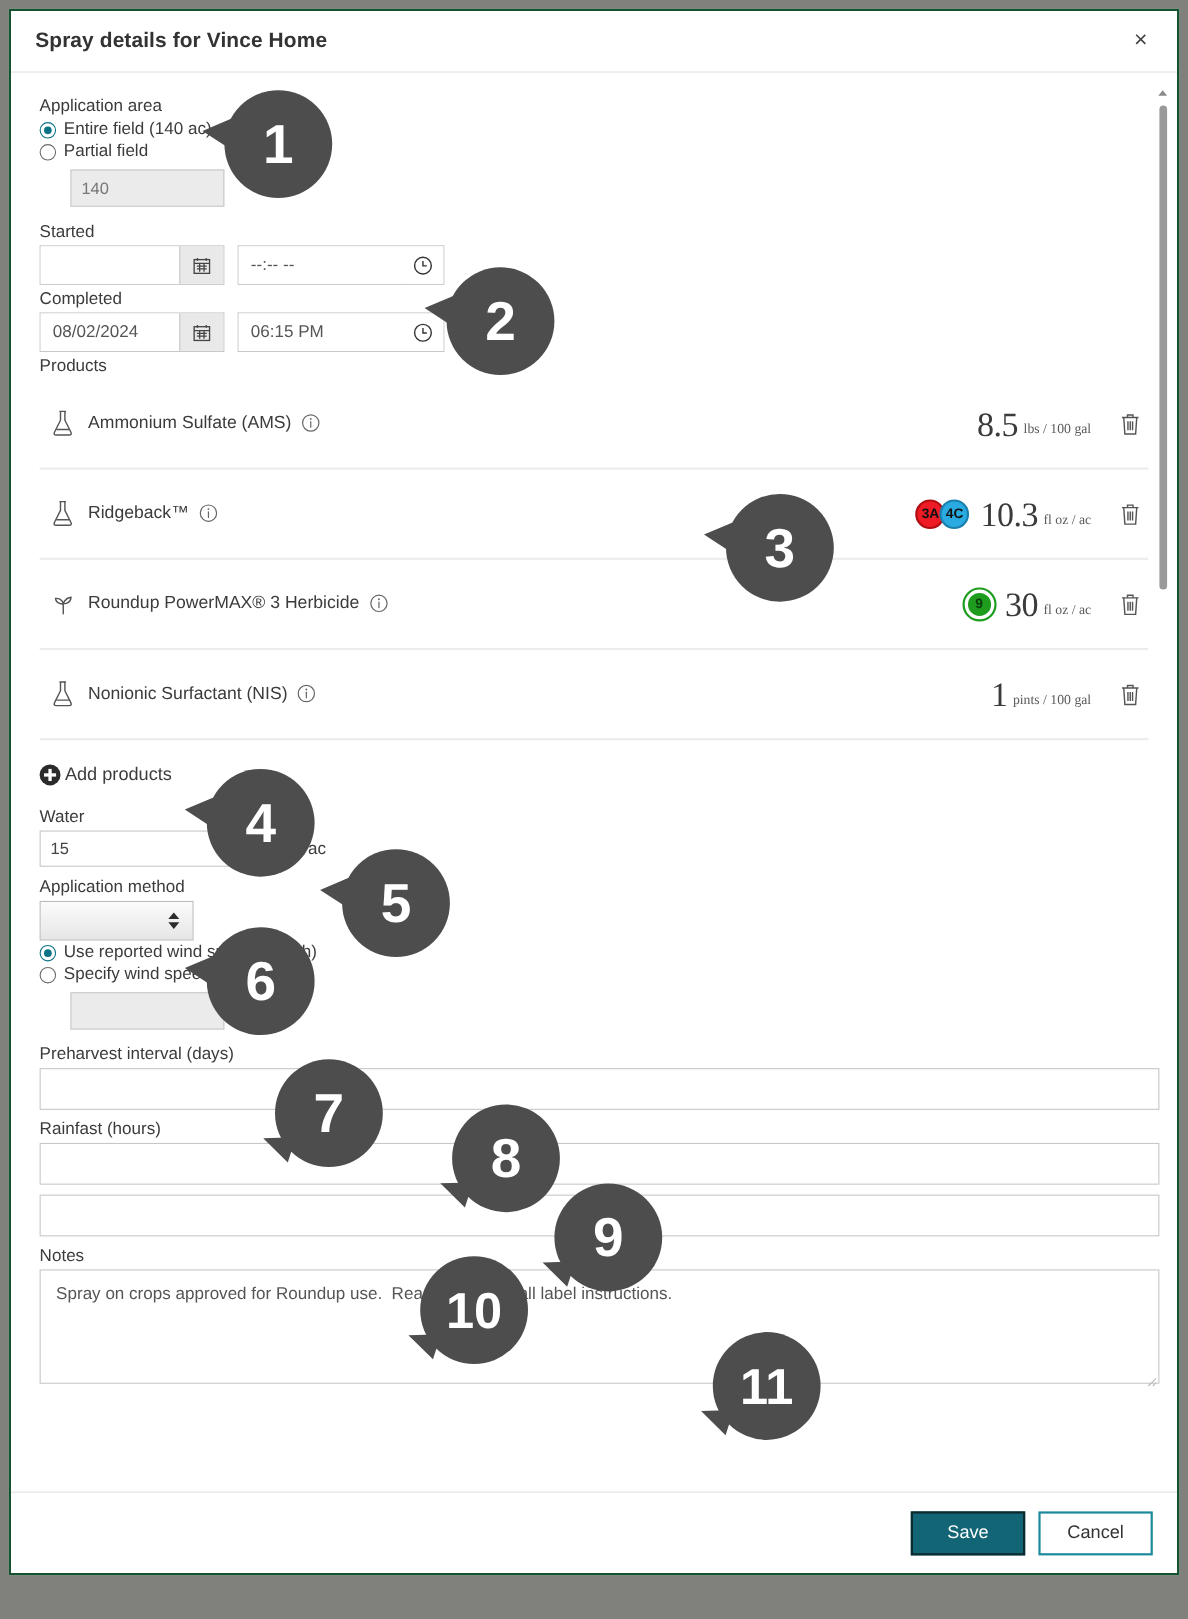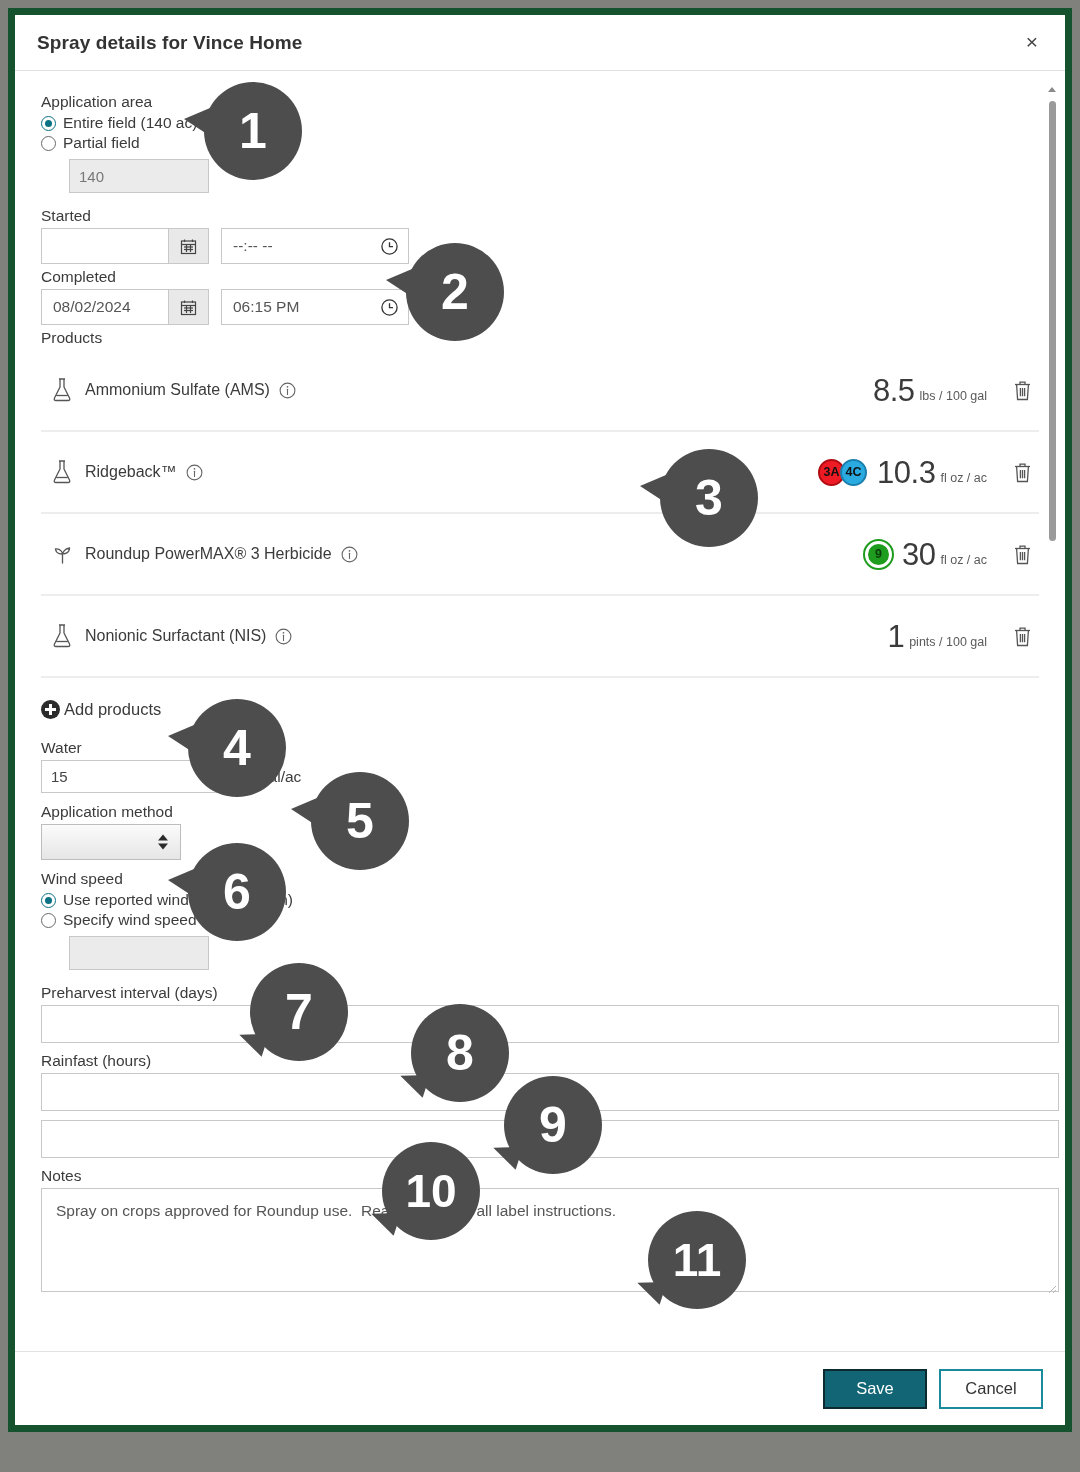--- a/index.html
+++ b/index.html
@@ -11,21 +11,21 @@
     overflow: hidden;
     position: relative;
   }
 
   
   .modal {
     position: absolute;
     left: 8px; top: 8px;
     width: 1064px; height: 1424px;
     background: #ffffff;
-    border: 7px solid #14532d;
+    border: 2px solid #14532d;
     display: flex; flex-direction: column;
   }
 
   
   .modal-header {
     height: 56px; min-height: 56px;
     border-bottom: 1px solid #e2e2e2;
     display: flex; align-items: center;
     padding: 0 22px;
     position: relative;
@@ -145,21 +145,21 @@
   .moa.blue { background: #29abe2; border: 2.5px solid #1b7fae; color: #111; margin-left: -5px; }
   .moa.green { background: #1e9c1e; border: 3px solid #ffffff; outline: 2.5px solid #1e9c1e; color: #0a3d0a; }
   .rate-val {
     font-size: 31px; color: #3b3b3b; font-weight: 300;
     line-height: 1; letter-spacing: -.5px;
   }
   .rate-unit {
     font-size: 12.5px; color: #5a5a5a; margin-left: 5px;
     align-self: flex-end; padding-bottom: 3px;
   }
-  .rate-wrap { display: flex; align-items: center; }
+  .rate-wrap { display: flex; align-items: center; font-family: Liberation Serif, serif; }
   .trash { margin-left: 22px; width: 26px; display:flex; align-items:center; justify-content:center; cursor: pointer; }
 
   
   .add-products {
     display: flex; align-items: flex-start;
     margin: 22px 0 20px 0; cursor: pointer; width: max-content;
   }
   .plus-circle {
     width: 19px; height: 19px; border-radius: 50%;
     background: #2b2b2b; display: flex; align-items: center; justify-content: center;
@@ -483,21 +483,20 @@
     
     <label class="field-label mt10">Application method</label>
     <div class="select-box">
       <span class="sel-arrows">
         <span class="sel-up"></span>
           <span class="sel-dn"></span>
       </span>
     </div>
 
     
-    <label class="field-label mt10">Wind speed</label>
     <div class="radio-row">
       <span class="radio checked"></span>
       <span class="radio-label">Use reported wind speed (6 mph)</span>
     </div>
     <div class="radio-row">
       <span class="radio"></span>
       <span class="radio-label">Specify wind speed (mph)</span>
     </div>
     <input class="inp disabled sub-input" readonly="" value="" style="">
 

